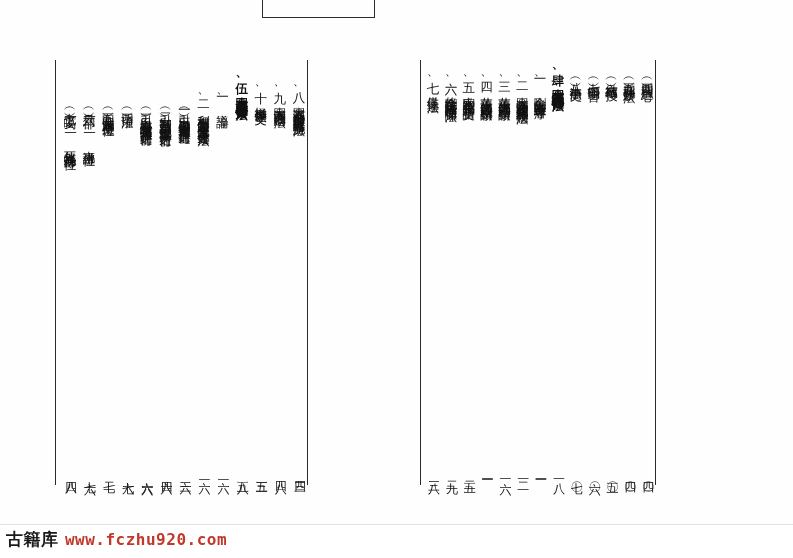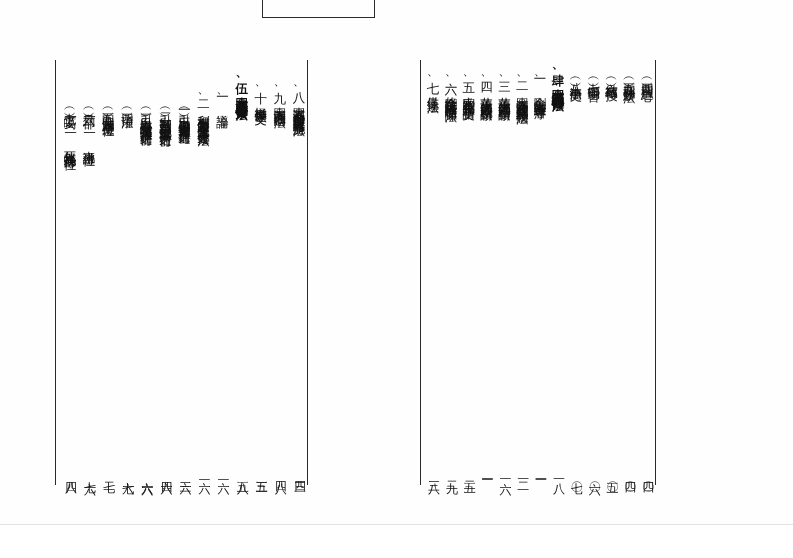--- a/index.html
+++ b/index.html
@@ -243,14 +243,18 @@
         <div class="toc-col">
           <div class="entry-text" style="top:30px;">（七）妥噶——無死虹光身佛位</div>
           <div class="entry-page" style="top:400px;">八四</div>
         </div>
       </div>
     </div>
 
   </div>
 
   <div class="footer-bar"></div>
+  <div class="footer-text">
+    <span>古籍库</span>
+    <span class="footer-url">www.fczhu920.com</span>
+  </div>
 
 </div>
 
 </body></html>

